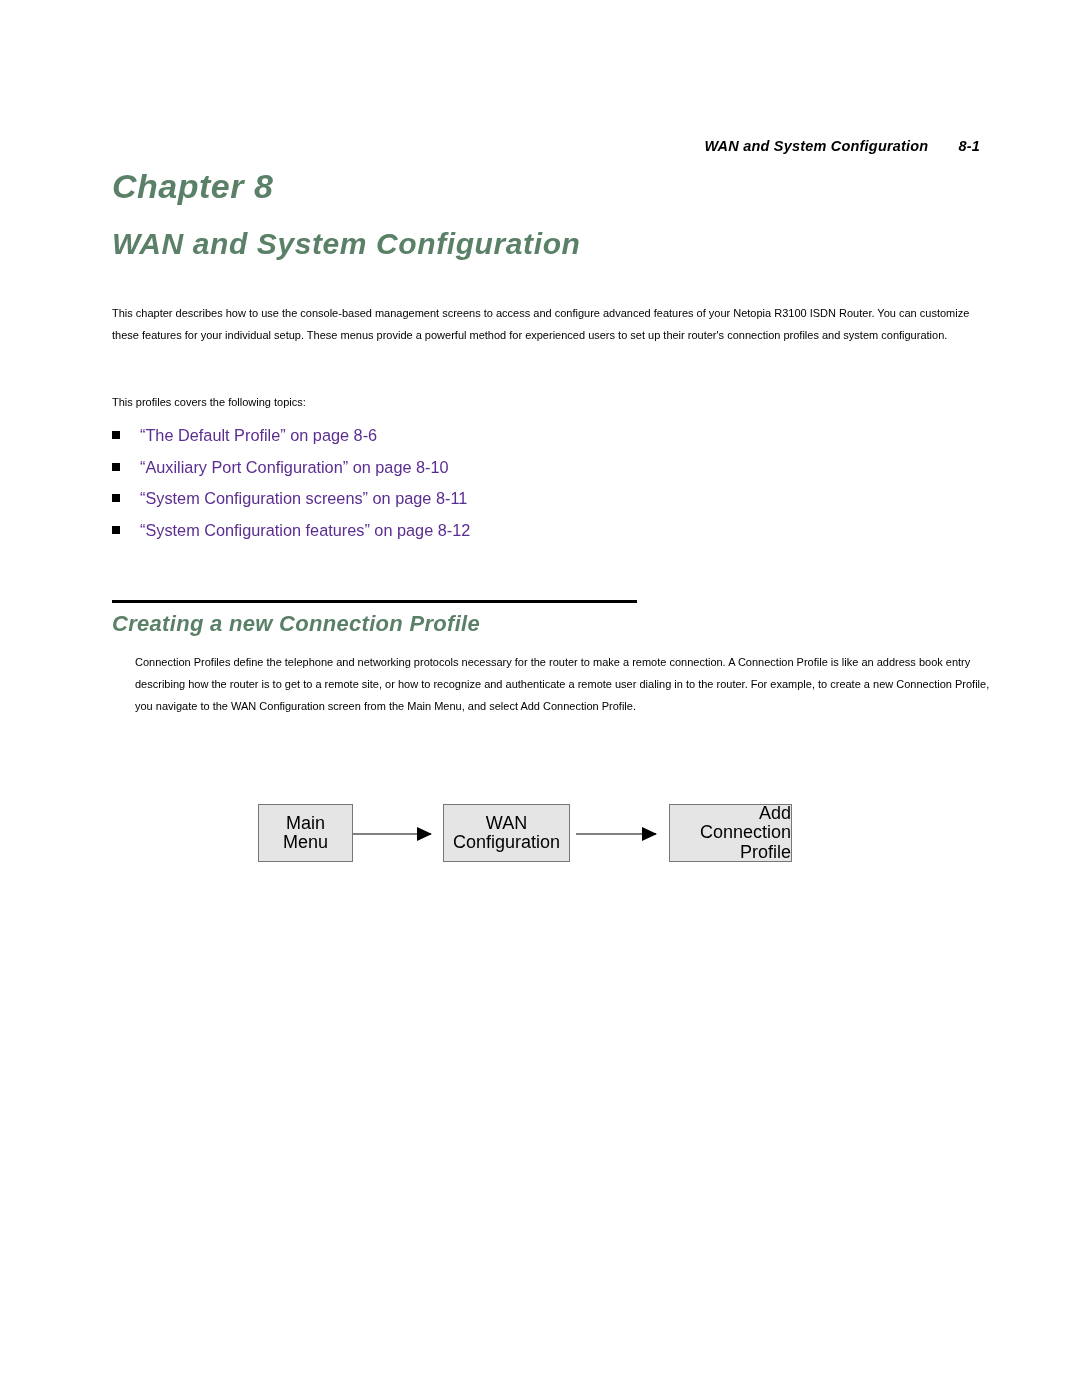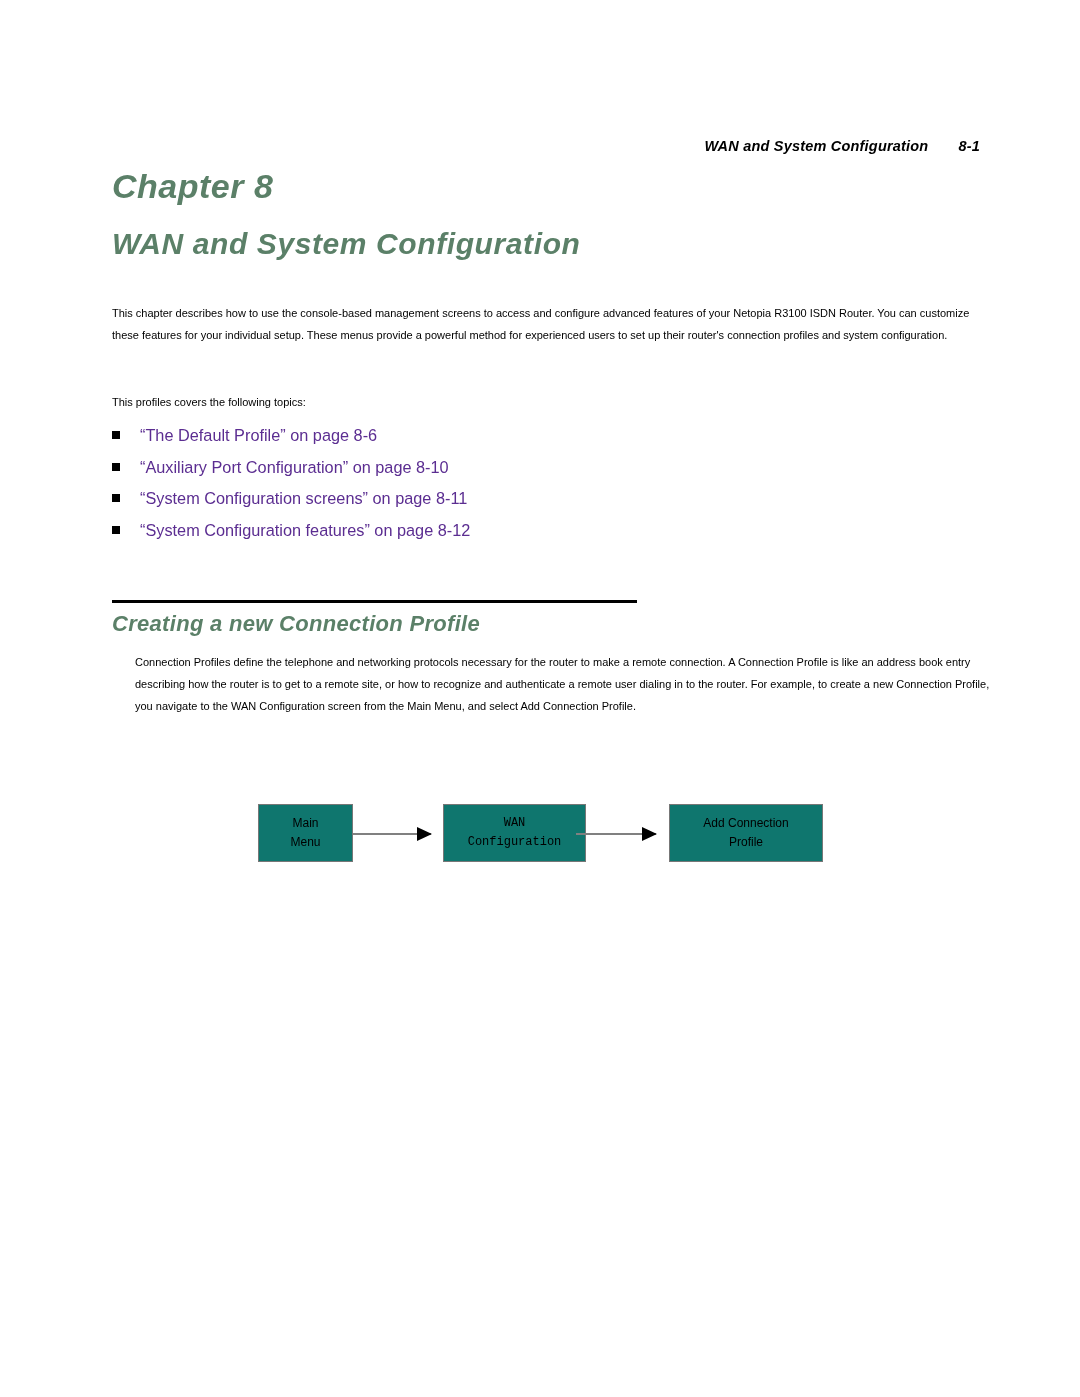--- a/index.html
+++ b/index.html
@@ -133,28 +133,28 @@
   .flow-box {
     position: absolute;
     top: 6px;
     height: 58px;
     border: 1.4px solid #777;
     box-sizing: border-box;
     display: flex;
     align-items: center;
     justify-content: center;
     text-align: center;
-    font-size: 12px;
+    font-size: 18px;
     line-height: 19.5px;
     color: #000;
-    background: #0f766e;
+    background: #e5e5e5;
   }
   #flow-box-main   { left: 3px;   width: 95px; }
-  #flow-box-wan    { left: 188px; width: 143px; font-family: Liberation Mono, monospace; }
-  #flow-box-add    { left: 414px; width: 154px; }
+  #flow-box-wan    { left: 188px; width: 127px; }
+  #flow-box-add    { left: 414px; width: 123px; text-align: right; }
 
   .flow-arrow {
     position: absolute;
     top: 35px;
     height: 2px;
     background: #808080;
   }
   #flow-arrow-1 { left: 98px;  width: 78px; }
   #flow-arrow-2 { left: 321px; width: 80px; }
   .flow-arrow::after {

